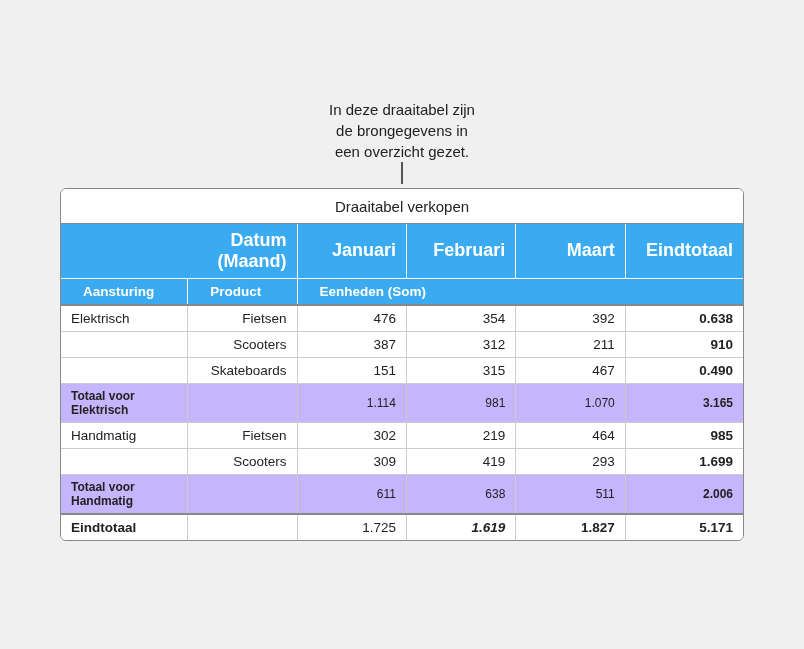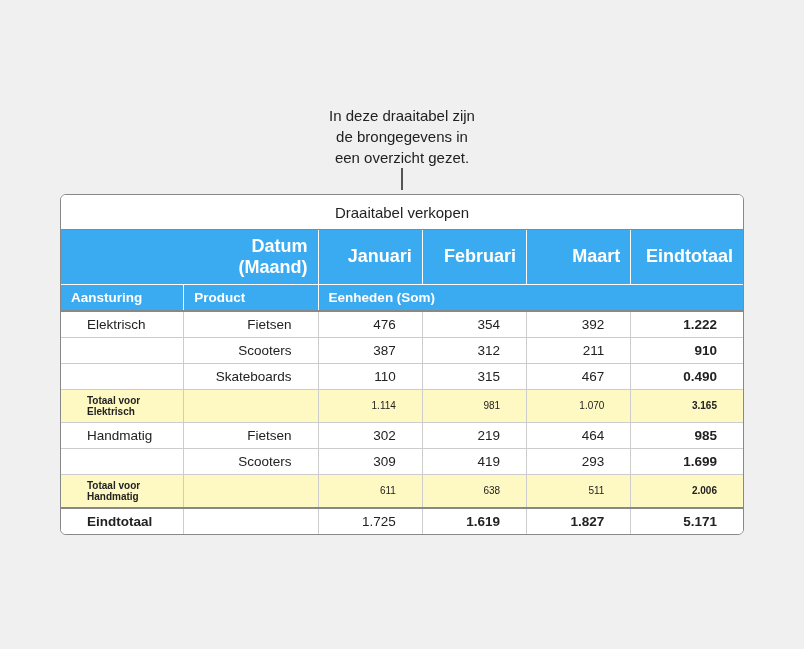--- a/index.html
+++ b/index.html
@@ -84,34 +84,34 @@
     .header-row-1 th.last-col {
       border-right: none;
     }
 
     .header-row-2 th {
       background: #3aabf0;
       color: #fff;
       font-weight: 600;
       font-size: 13.5px;
       text-align: left;
-      padding: 5px 10px;
+      padding: 5px 22px;
       border-right: 1.5px solid #fff;
       border-bottom: 2px solid #888;
     }
     .header-row-2 th.last-col {
       border-right: none;
     }
     .header-row-2 th.span-cols {
       
     }
 
     
     td {
-      padding: 5px 26px;
+      padding: 5px 10px;
       border-right: 1.5px solid #ccc;
       border-bottom: 1px solid #ccc;
       color: #222;
       font-size: 13.5px;
     }
     td:last-child {
       border-right: none;
     }
 
     .col-aansturing {
@@ -128,23 +128,23 @@
       width: 100px;
     }
     .col-total {
       text-align: right;
       font-weight: 700;
       width: 100px;
     }
 
     
     .subtotal-row td {
-      background: #fef9c3;
-      font-weight: 700;
-      font-size: 10px;
+      background: #c4b5fd;
+      font-weight: 700;
+      font-size: 12px;
     }
     .subtotal-row td.col-num {
       font-weight: 400;
     }
     .subtotal-row td.col-total {
       font-weight: 700;
     }
 
     
     .grandtotal-row td {
@@ -189,34 +189,34 @@
           <th colspan="4" class="last-col span-cols">Eenheden (Som)</th>
         </tr>
       </thead>
       <tbody id="table-body">
       <tr>
             <td class="col-aansturing" style="white-space: pre-line;">Elektrisch</td>
             <td class="col-product">Fietsen</td>
             <td class="col-num">476</td>
             <td class="col-num">354</td>
             <td class="col-num">392</td>
-            <td class="col-total">1.222</td>
+            <td class="col-total">0.638</td>
           </tr>
           <tr>
             <td class="col-aansturing" style="white-space: pre-line;"></td>
             <td class="col-product">Scooters</td>
             <td class="col-num">387</td>
             <td class="col-num">312</td>
             <td class="col-num">211</td>
             <td class="col-total">910</td>
           </tr>
           <tr>
             <td class="col-aansturing" style="white-space: pre-line;"></td>
             <td class="col-product">Skateboards</td>
-            <td class="col-num">110</td>
+            <td class="col-num">151</td>
             <td class="col-num">315</td>
             <td class="col-num">467</td>
             <td class="col-total">0.490</td>
           </tr>
           <tr class="subtotal-row">
             <td class="col-aansturing" style="white-space: pre-line; font-weight: 700;">Totaal voor
 Elektrisch</td>
             <td class="col-product"></td>
             <td class="col-num">1.114</td>
             <td class="col-num">981</td>
@@ -245,20 +245,20 @@
             <td class="col-product"></td>
             <td class="col-num">611</td>
             <td class="col-num">638</td>
             <td class="col-num">511</td>
             <td class="col-total">2.006</td>
           </tr>
           <tr class="grandtotal-row">
             <td class="col-aansturing" style="white-space: pre-line; font-weight: 700;">Eindtotaal</td>
             <td class="col-product"></td>
             <td class="col-num" style="font-weight: 400;">1.725</td>
-            <td class="col-num" style="font-weight: 700;">1.619</td>
+            <td class="col-num" style="font-weight: 700; font-style: italic;">1.619</td>
             <td class="col-num" style="font-weight: 700;">1.827</td>
             <td class="col-total">5.171</td>
           </tr>
         </tbody>
     </table>
   </div>
 </div>
 
 </body></html>

